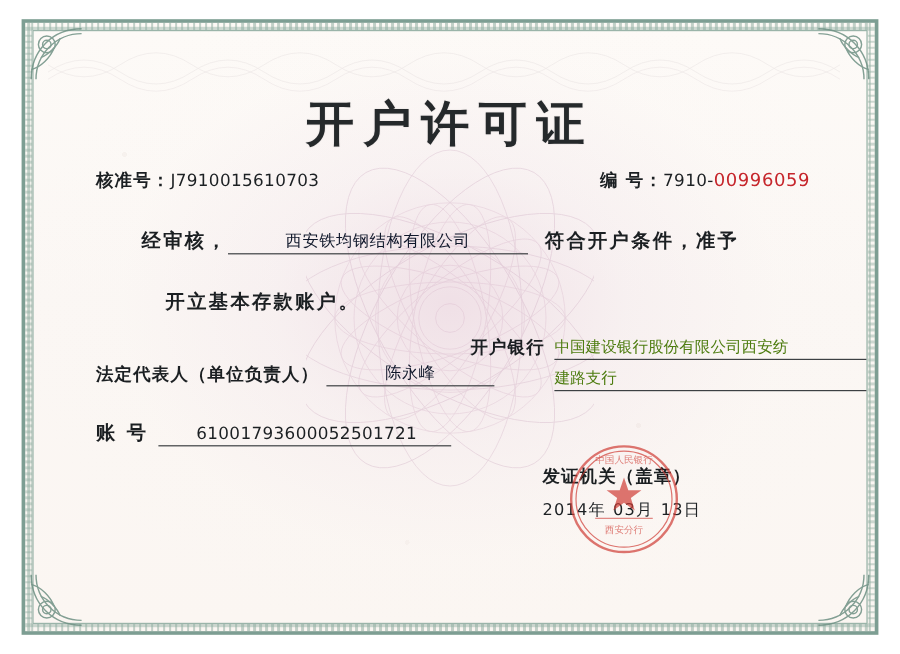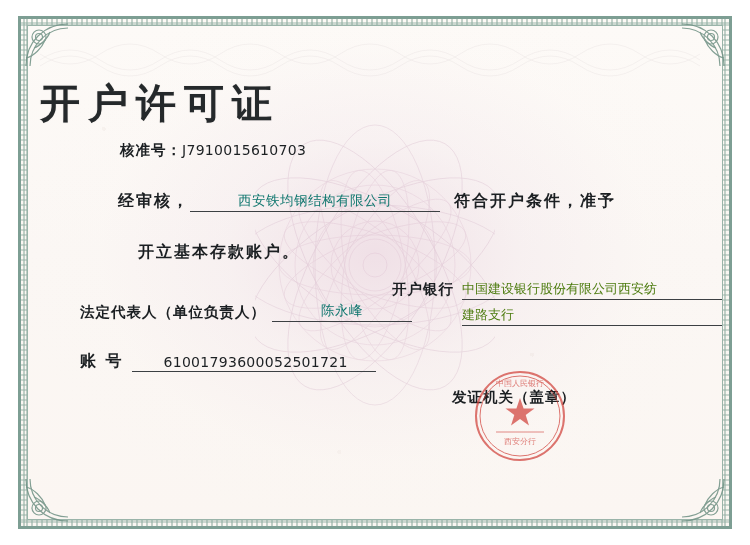--- a/index.html
+++ b/index.html
@@ -118,20 +118,21 @@
     top: 36px;
     width: 670px;
     height: 470px;
   }
 
   .doc-title {
     position: absolute;
     left: 0;
     top: 40px;
     width: 670px;
+    text-align: center;
     font-family: "DejaVu Serif", serif;
     font-weight: bold;
     font-size: 40px;
     letter-spacing: 8px;
     color: #25292b;
     text-shadow: 0 0 1px rgba(0,0,0,0.25);
   }
 
   .row {
     position: absolute;
@@ -149,21 +150,21 @@
     letter-spacing: 1px;
   }
   .label-lg {
     font-size: 16px;
     letter-spacing: 2px;
   }
 
   .handwriting {
     font-family: "DejaVu Sans", sans-serif;
     font-size: 13.5px;
-    color: #0f766e;
+    color: #0f172a;
     letter-spacing: 0.5px;
   }
 
   .numval {
     font-family: "DejaVu Sans", sans-serif;
     font-size: 14px;
     color: #1c2023;
     letter-spacing: 0.3px;
   }
 
@@ -176,21 +177,21 @@
 
   .underline {
     display: inline-block;
     border-bottom: 1px solid #3c4043;
     text-align: center;
     vertical-align: bottom;
     padding-bottom: 1px;
   }
 
   
-  #row-approval { left: 40px; top: 105px; margin-left: 40px; }
+  #row-approval { left: 40px; top: 105px; }
   #row-serial   { left: 460px; top: 105px; }
 
   
   #row-body1 { left: 78px; top: 155px; }
   #row-body2 { left: 60px; top: 206px; margin-left: 38px; }
 
   
   #row-rep { left: 40px; top: 252px; margin-top: 14px; }
   #row-bank { left: 352px; top: 244px; }
 
@@ -353,20 +354,23 @@
   </div>
 
   <div class="content">
 
     <div class="doc-title">开户许可证</div>
 
     <div class="row" id="row-approval">
       <span class="label">核准号：</span><span class="numval">J7910015610703</span>
     </div>
 
+    <div class="row" id="row-serial">
+      <span class="label">编 号：</span><span class="numval">7910-</span><span class="red">00996059</span>
+    </div>
 
     <div class="row" id="row-body1">
       <span class="label label-lg">经审核，</span><span class="underline handwriting" style="width:250px;">西安铁均钢结构有限公司</span><span class="label label-lg" style="margin-left:14px;text-align:right;">符合开户条件，准予</span>
     </div>
 
     <div class="row" id="row-body2">
       <span class="label label-lg">开立基本存款账户。</span>
     </div>
 
     <div class="row" id="row-rep">
@@ -381,20 +385,23 @@
     </div>
 
     <div class="row" id="row-account">
       <span class="label label-lg">账 号</span><span class="underline numval" style="width:240px; margin-left:8px; text-align:center; padding-left:4px;">61001793600052501721</span>
     </div>
 
     <div class="row" id="row-issuer">
       <span class="label">发证机关（盖章）</span>
     </div>
 
+    <div class="row" id="row-date">
+      <span class="date-line">2014</span><span class="date-line">年</span><span class="date-line" style="margin-left:6px;">03</span><span class="date-line">月</span><span class="date-line" style="margin-left:6px;">13</span><span class="date-line">日</span>
+    </div>
 
   </div>
 
   <div class="seal">
     <svg width="96" height="96" viewBox="0 0 96 96">
       <g stroke="#cf3b34" fill="none" stroke-width="2" opacity="0.85">
         <circle cx="48" cy="48" r="44"></circle>
         <circle cx="48" cy="48" r="40" stroke-width="1"></circle>
       </g>
       <g fill="#cf3b34" opacity="0.85">

